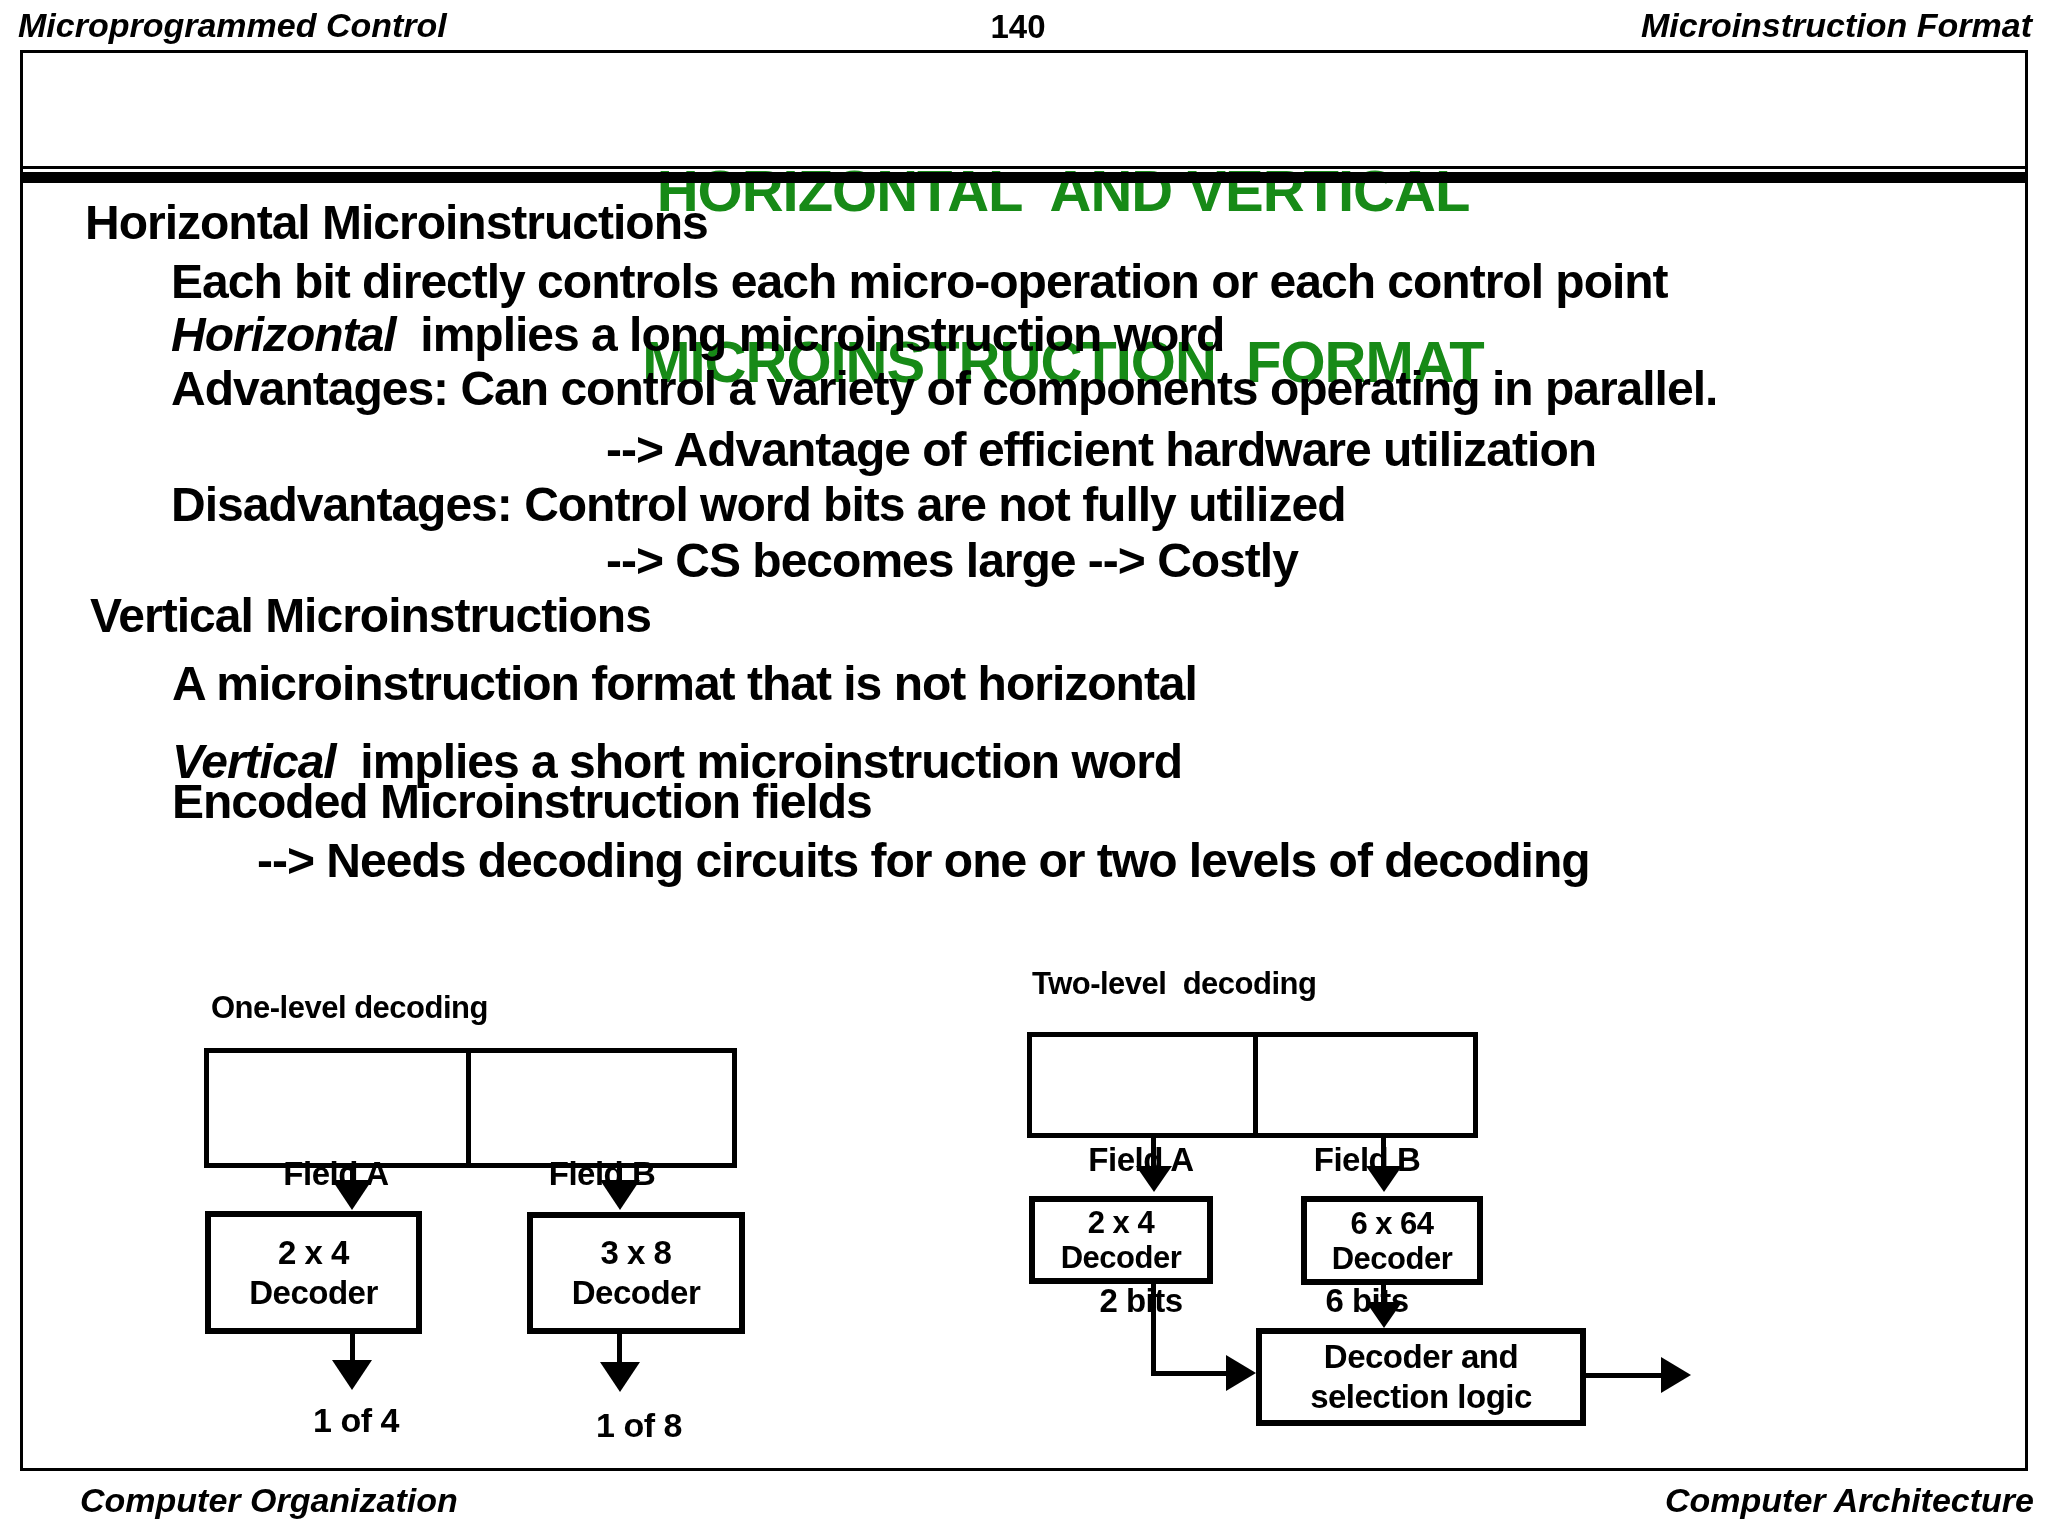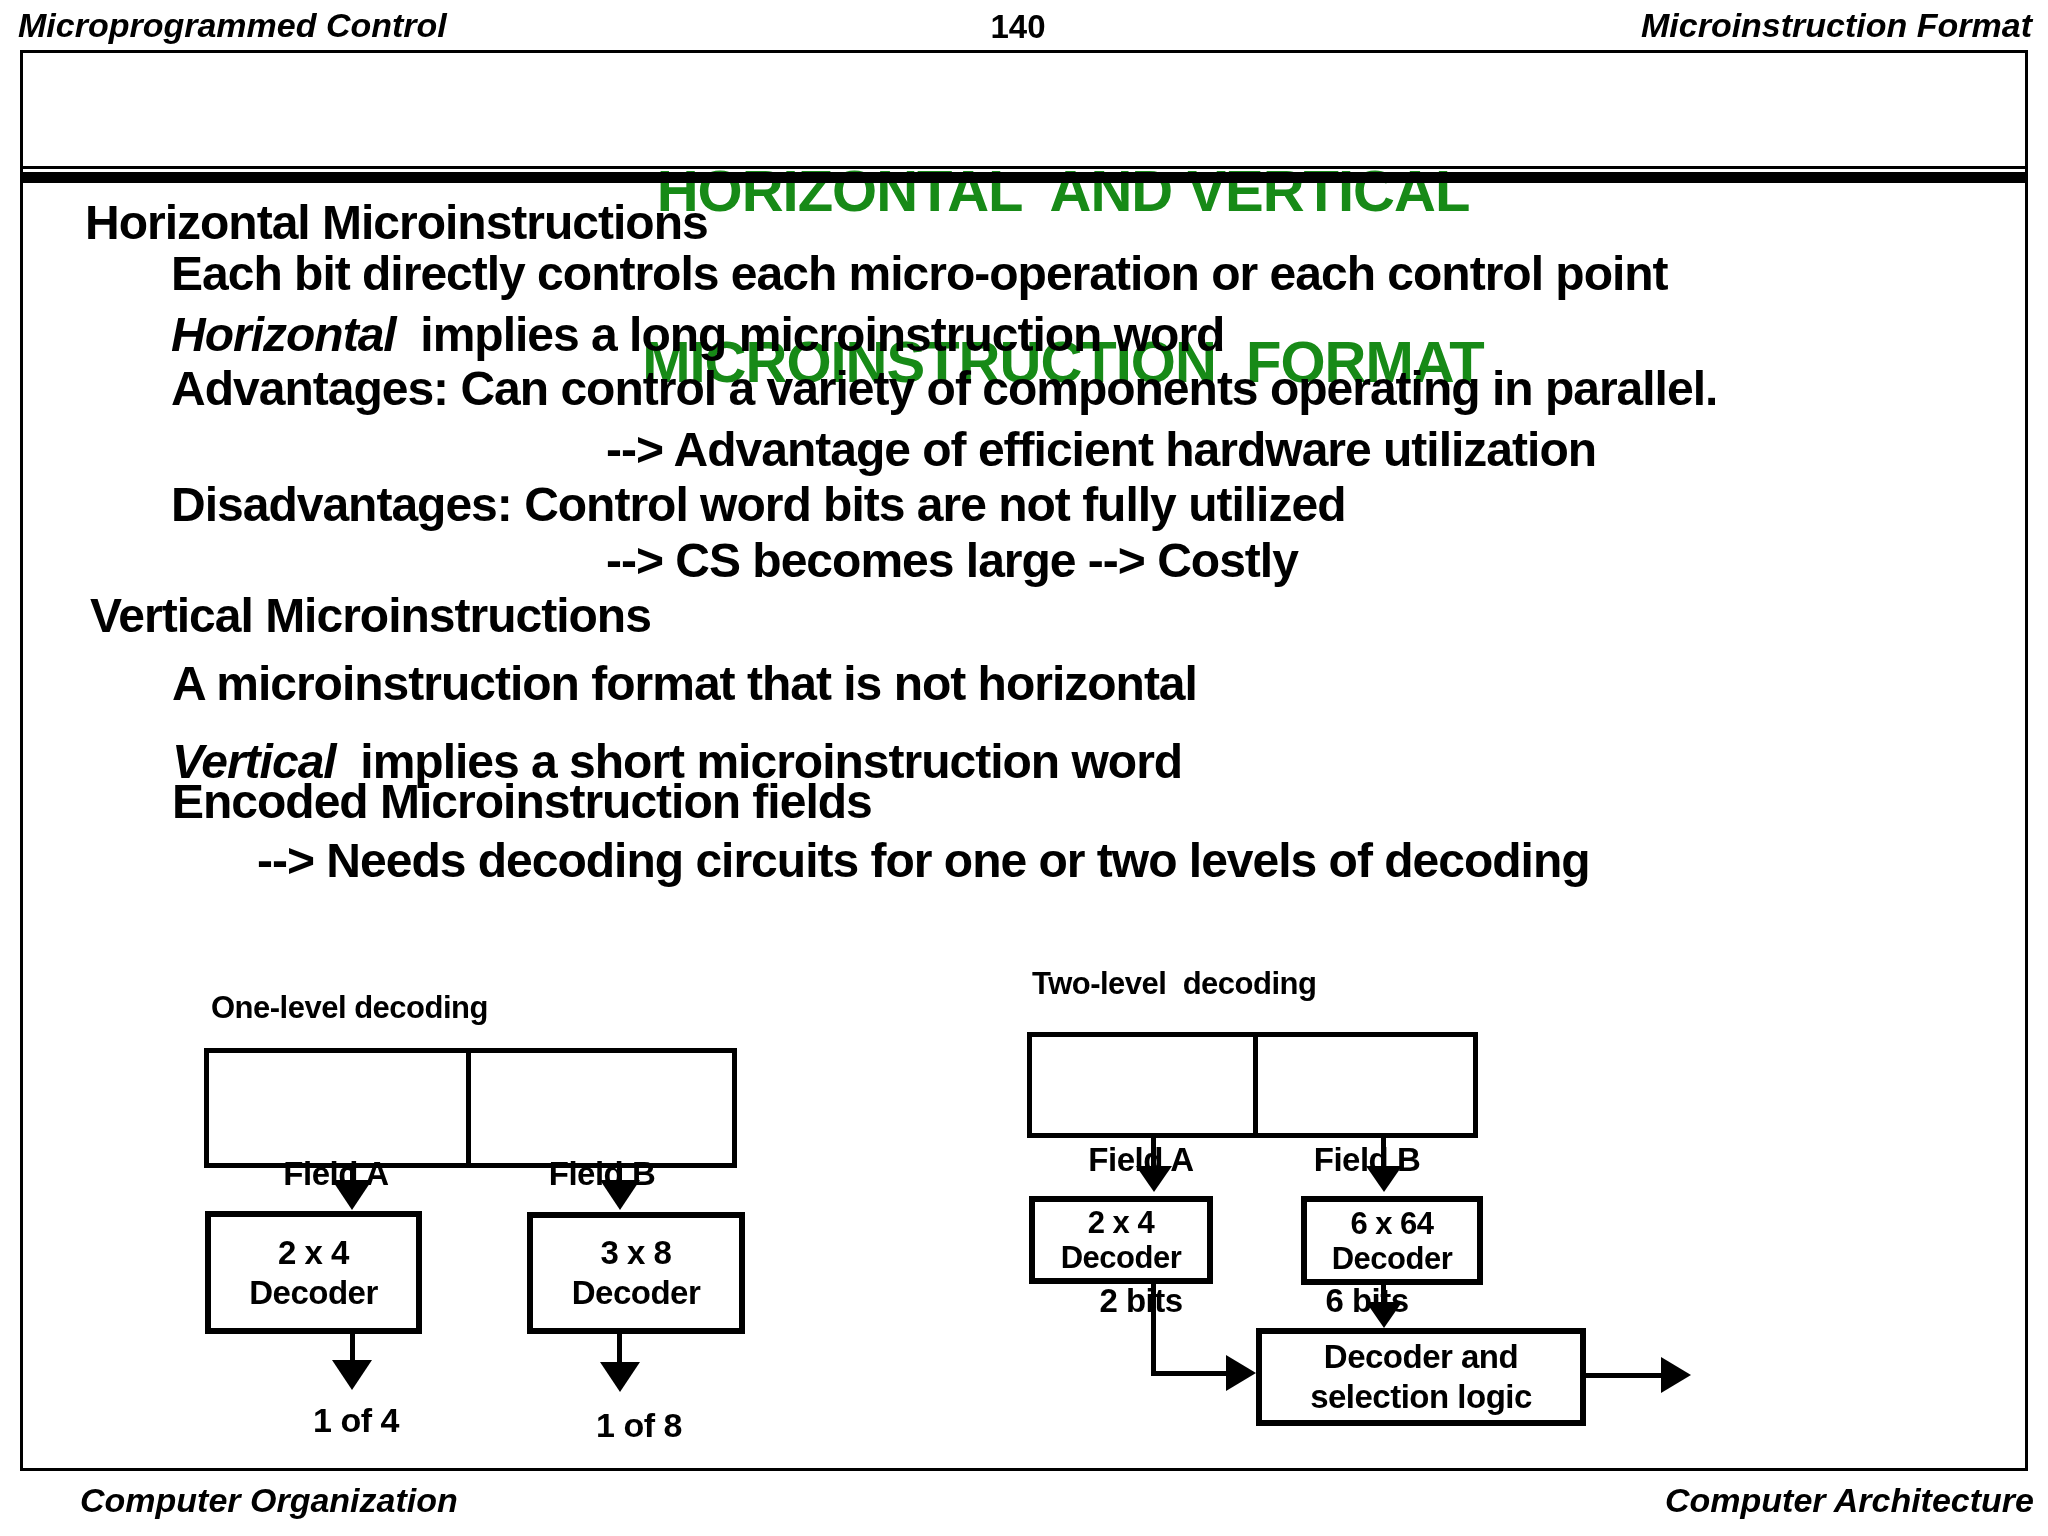--- a/index.html
+++ b/index.html
@@ -51,21 +51,21 @@
 
   <div class="slide-title" style="color: rgb(23, 138, 23); margin-left: 10px;">
     <div>HORIZONTAL  AND VERTICAL</div>
     <div>MICROINSTRUCTION  FORMAT</div>
   </div>
 
   <div class="rule-thin"></div>
   <div class="rule-thick"></div>
 
   <div class="bline" style="left:85px;top:191px;margin-top:8px;"><span class="it"></span><span>Horizontal Microinstructions</span></div>
-  <div class="bline" style="left:171px;top:250px;"><span class="it"></span><span>Each bit directly controls each micro-operation or each control point</span></div>
+  <div class="bline" style="left:171px;top:258px;"><span class="it"></span><span>Each bit directly controls each micro-operation or each control point</span></div>
   <div class="bline" style="left:171px;top:311px;"><span class="it">Horizontal</span><span>  implies a long microinstruction word</span></div>
   <div class="bline" style="left:171px;top:365px;"><span class="it"></span><span>Advantages: Can control a variety of components operating in parallel.</span></div>
   <div class="bline" style="left:171px;top:481px;"><span class="it"></span><span>Disadvantages: Control word bits are not fully utilized</span></div>
   <div class="bline" style="left:606px;top:426px;"><span class="it"></span><span>--&gt; Advantage of efficient hardware utilization</span></div>
   <div class="bline" style="left:606px;top:537px;"><span class="it"></span><span>--&gt; CS becomes large --&gt; Costly</span></div>
   <div class="bline" style="left:90px;top:592px;"><span class="it"></span><span>Vertical Microinstructions</span></div>
   <div class="bline" style="left:172px;top:660px;"><span class="it"></span><span>A microinstruction format that is not horizontal</span></div>
   <div class="bline" style="left:172px;top:738px;"><span class="it">Vertical</span><span>  implies a short microinstruction word</span></div>
   <div class="bline" style="left:172px;top:778px;"><span class="it"></span><span>Encoded Microinstruction fields</span></div>
   <div class="bline" style="left:257px;top:837px;"><span class="it"></span><span>--&gt; Needs decoding circuits for one or two levels of decoding</span></div>

